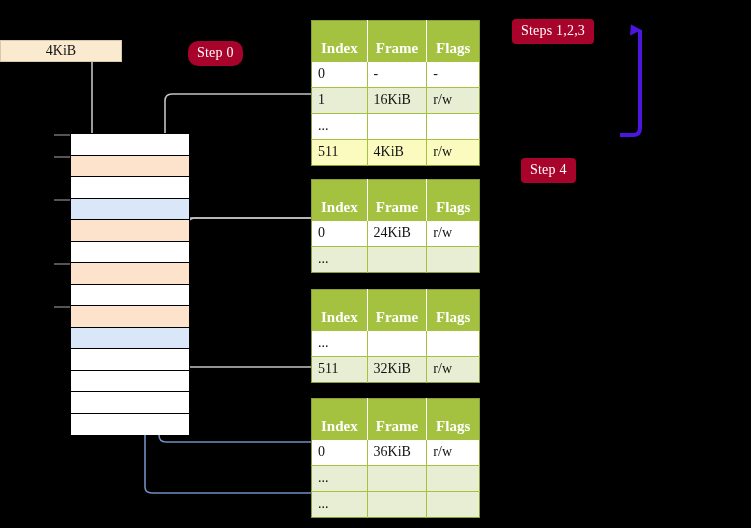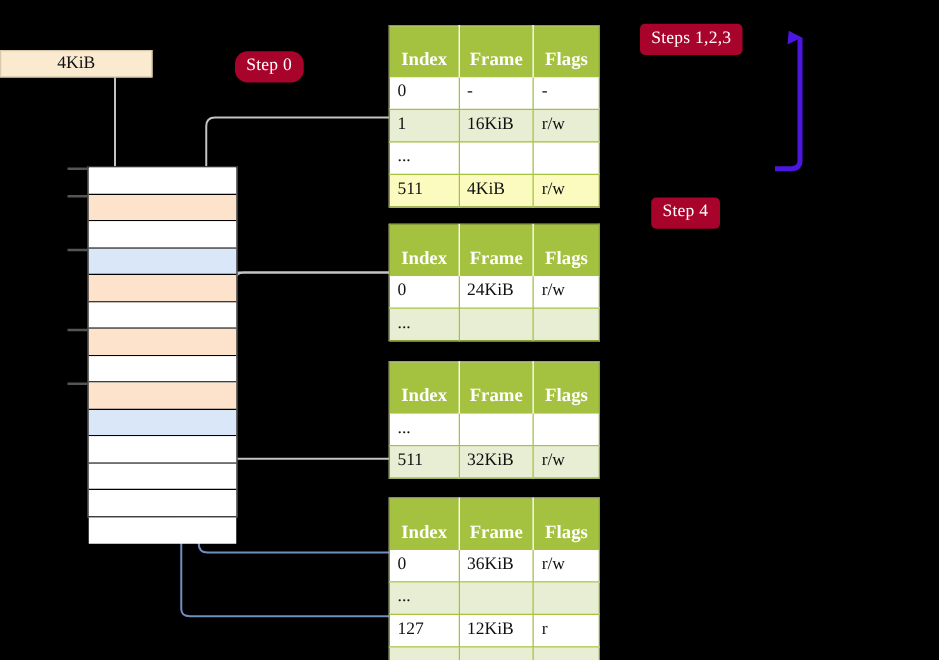--- a/index.html
+++ b/index.html
@@ -305,25 +305,20 @@
         <tr class="row-plain">
           <td class="col-index">0</td>
           <td class="col-frame">36KiB</td>
           <td class="col-flags">r/w</td>
         </tr>
         <tr class="row-alt">
           <td class="col-index">...</td>
           <td class="col-frame"></td>
           <td class="col-flags"></td>
         </tr>
-        <tr class="row-plain">
-          <td class="col-index">127</td>
-          <td class="col-frame">12KiB</td>
-          <td class="col-flags">r</td>
-        </tr>
         <tr class="row-alt">
           <td class="col-index">...</td>
           <td class="col-frame"></td>
           <td class="col-flags"></td>
         </tr>
       </tbody>
     </table>
 
 </div>
 

